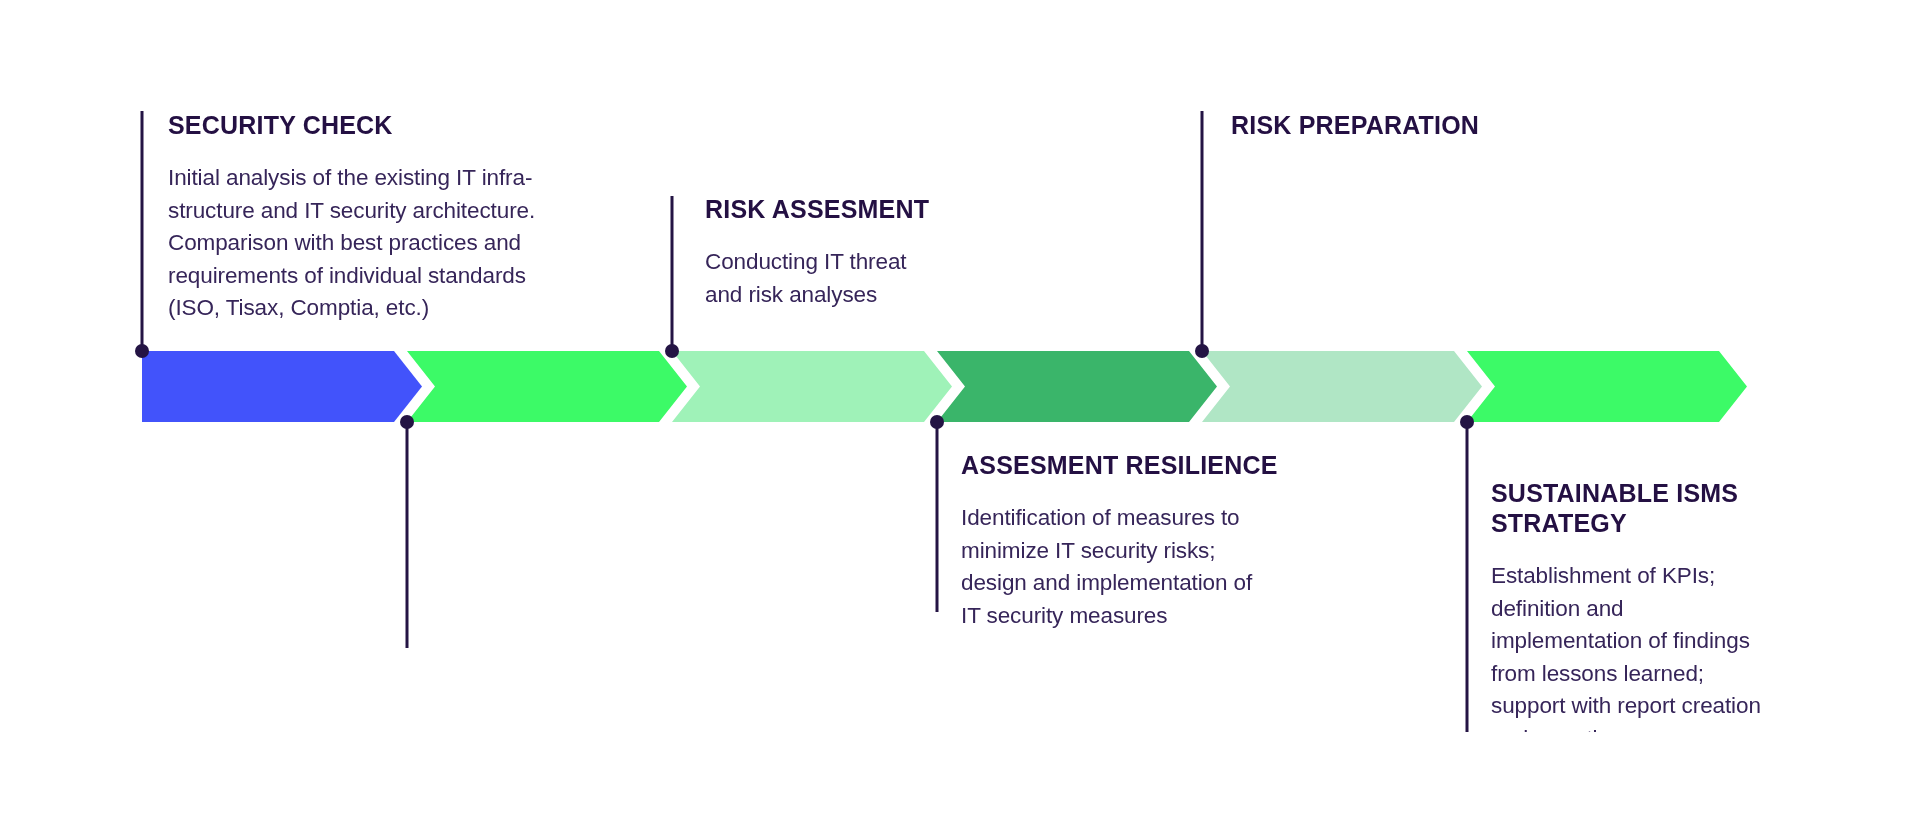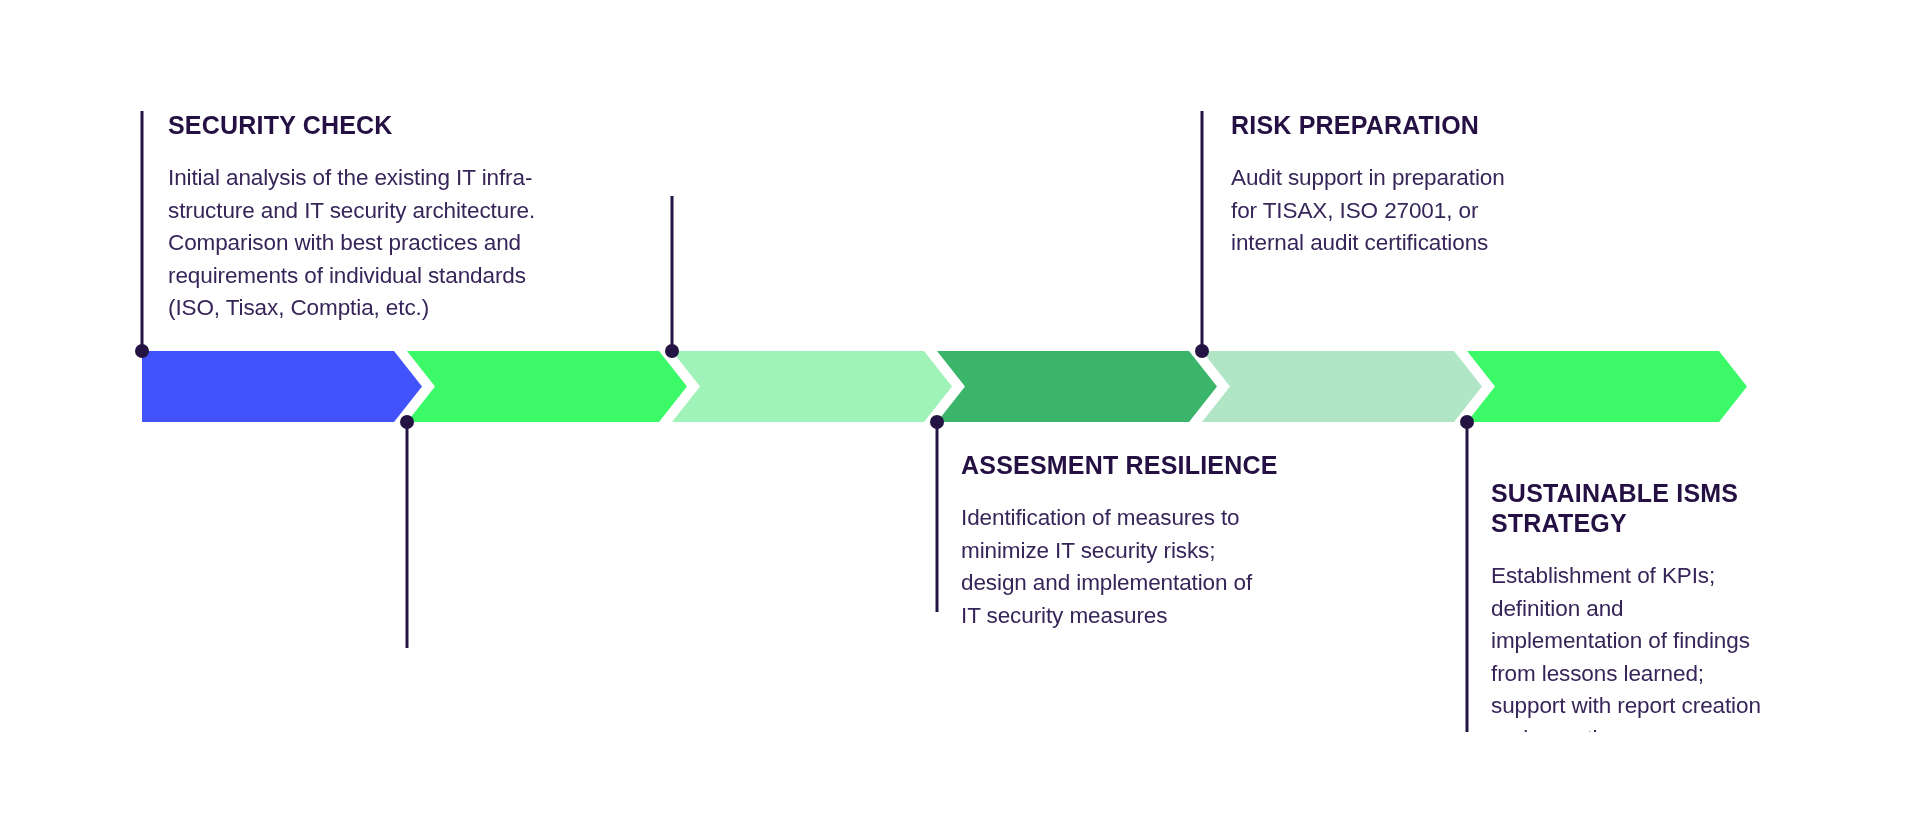--- a/index.html
+++ b/index.html
@@ -54,25 +54,27 @@
   <div class="dot" style="left:1467px; top:422px"></div>
 
   <div class="label" style="left:168px; top:110px">
     <h3 class="step-title">SECURITY CHECK</h3>
     <p class="step-desc">Initial analysis of the existing IT infra-
 structure and IT security architecture.
 Comparison with best practices and
 requirements of individual standards
 (ISO, Tisax, Comptia, etc.)</p>
   </div>
+  <div class="label" style="left:705px; top:194px">
+    <h3 class="step-title">RISK ASSESMENT</h3>
+    <p class="step-desc">Conducting IT threat
+and risk analyses</p>
+  </div>
   <div class="label" style="left:1231px; top:110px">
     <h3 class="step-title">RISK PREPARATION</h3>
-    <p class="step-desc">Audit support in preparation
-for TISAX, ISO 27001, or
-internal audit certifications</p>
   </div>
 
   <div class="label" style="left:961px; top:450px">
     <h3 class="step-title">ASSESMENT RESILIENCE</h3>
     <p class="step-desc">Identification of measures to
 minimize IT security risks;
 design and implementation of
 IT security measures</p>
   </div>
   <div class="label" style="left:1491px; top:478px">

